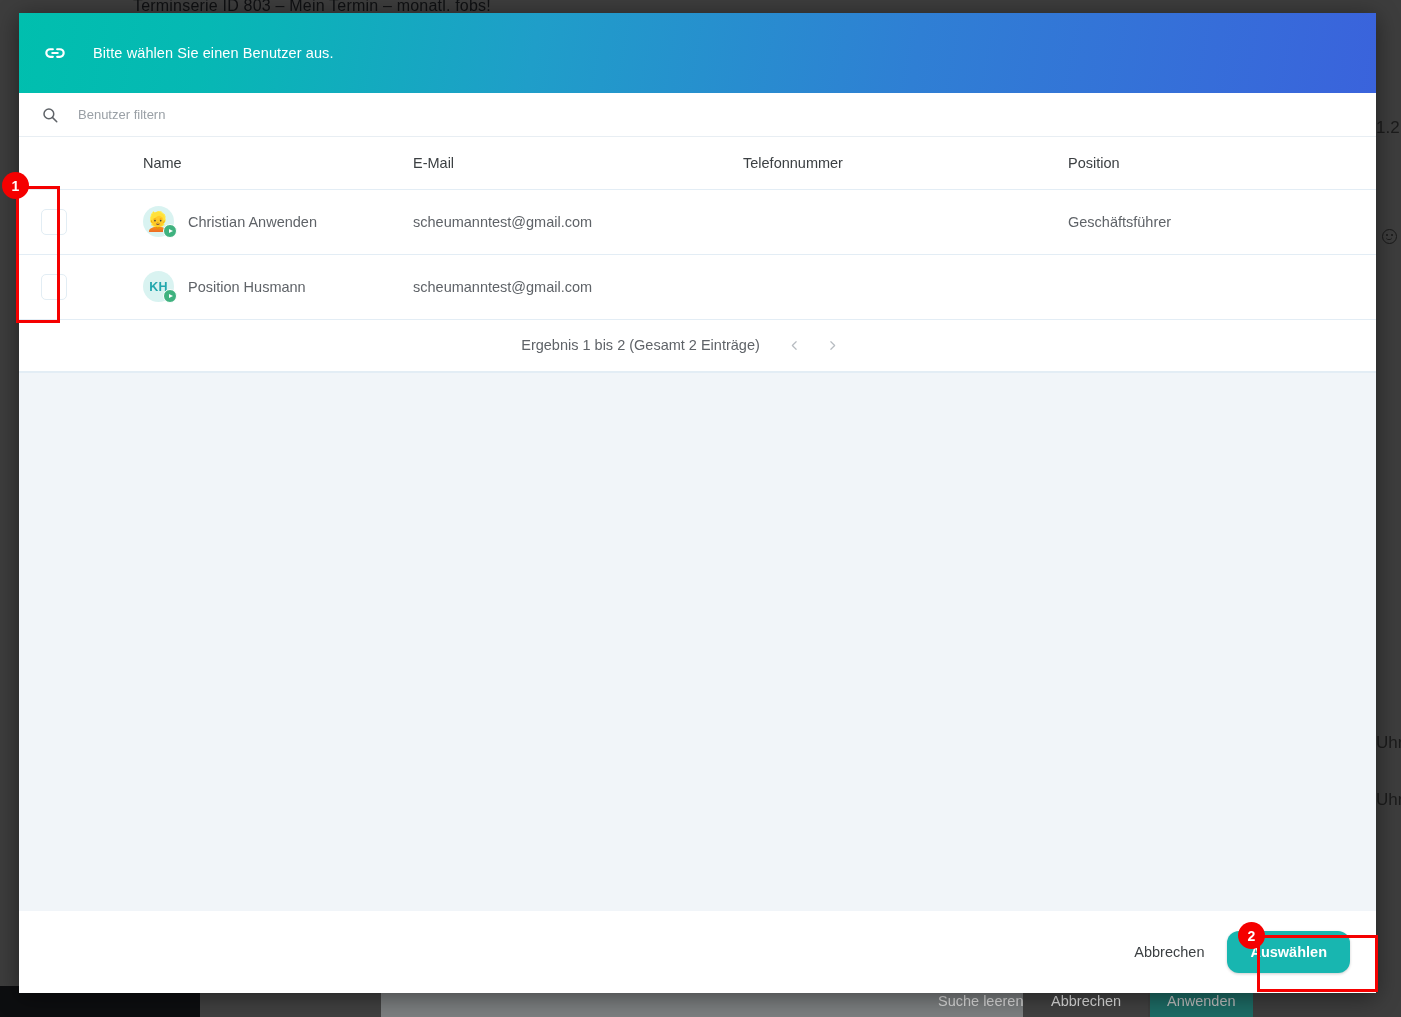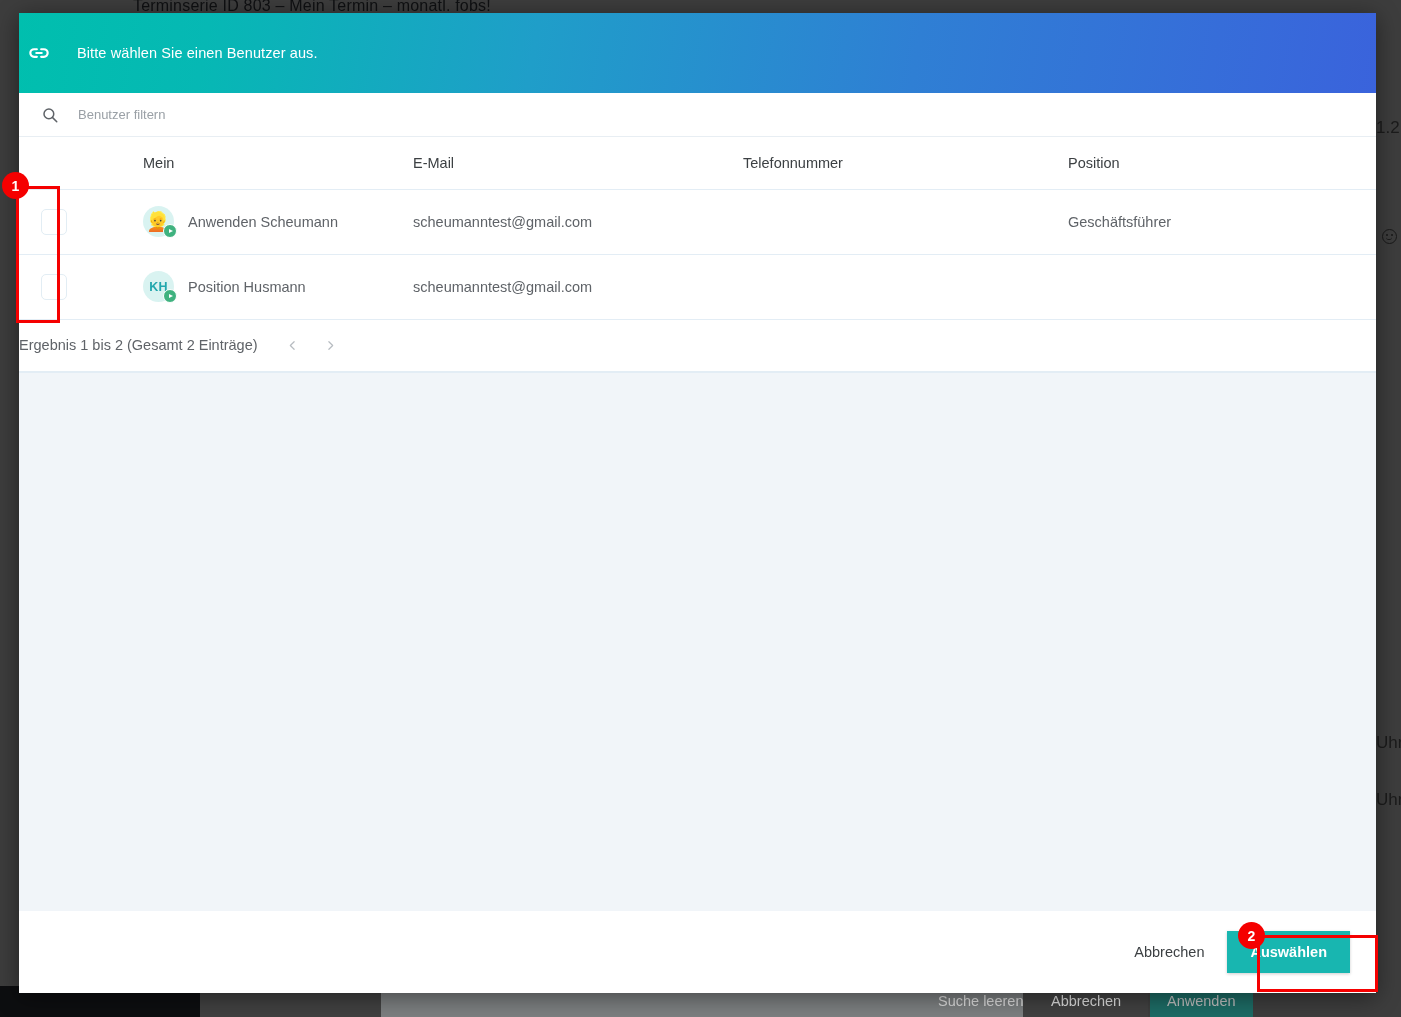--- a/index.html
+++ b/index.html
@@ -79,21 +79,21 @@
     flex-direction: column;
   }
 
   
   #modal-header {
     height: 80px;
     flex: 0 0 80px;
     background: linear-gradient(100deg, #00bfae 0%, #06b8b4 14%, #1f9ec9 38%, #2f7fd4 66%, #3a63dc 100%);
     display: flex;
     align-items: center;
-    padding-left: 3px;
+    padding-left: 19px;
     color: #ffffff;
   }
   #link-icon {
     width: 34px; height: 34px;
     flex: 0 0 34px;
     display: flex; align-items: center; justify-content: center;
     margin-right: 21px;
   }
   #modal-header .header-text {
     display: flex;
@@ -200,21 +200,21 @@
   }
   .name-text { color: #5f6368; font-size: 14.5px; }
 
   
   #pagination {
     height: 52px;
     flex: 0 0 52px;
     background: #fff;
     display: flex;
     align-items: center;
-    justify-content: flex-start;
+    justify-content: center;
     padding-right: 22px;
     border-bottom: 1px solid #e3edf5;
   }
   #pagination .result-text {
     font-size: 14.5px;
     color: #5f6368;
     margin-right: 16px;
   }
   .pg-arrow {
     width: 38px; height: 38px;
@@ -251,21 +251,21 @@
     padding: 10px 14px;
     cursor: pointer;
   }
   #select-button {
     border: none;
     background: #18b6b0;
     color: #ffffff;
     font-family: "Liberation Sans", sans-serif;
     font-size: 14.5px;
     font-weight: bold;
-    border-radius: 0;
+    border-radius: 12px;
     padding: 0 23px;
     height: 42px;
     cursor: pointer;
     box-shadow: 0 1px 3px rgba(0,0,0,.2);
   }
 
   
   .annot-box {
     position: absolute;
     border: 3px solid #f50000;
@@ -346,21 +346,21 @@
     <colgroup>
       <col class="c-check">
         <col class="c-name">
         <col class="c-mail">
         <col class="c-phone">
         <col class="c-pos">
     </colgroup>
     <thead>
       <tr>
         <th></th>
-        <th class="cell-pad" style="padding-left:62px;">Mein</th>
+        <th class="cell-pad" style="padding-left:62px;">Name</th>
         <th class="cell-pad" style="padding-left:6px;">E-Mail</th>
         <th class="cell-pad" style="padding-left:6px;">Telefonnummer</th>
         <th class="cell-pad" style="padding-left:6px;">Position</th>
       </tr>
     </thead>
     <tbody>
 
       <tr>
         <td>
           <div class="row-checkbox"></div>
@@ -368,21 +368,21 @@
         <td style="padding-left:62px;">
           <div class="name-cell">
             <div class="avatar-wrap">
               <div class="avatar">
                 <span class="emoji">👱</span>
               </div>
               <div class="presence-badge">
                 <div class="tri"></div>
               </div>
             </div>
-            <span class="name-text">Anwenden Scheumann</span>
+            <span class="name-text">Christian Anwenden</span>
           </div>
         </td>
         <td style="padding-left:6px;">scheumanntest@gmail.com</td>
         <td style="padding-left:6px;"></td>
         <td style="padding-left:6px;">Geschäftsführer</td>
       </tr>
 
       <tr>
         <td>
           <div class="row-checkbox"></div>

